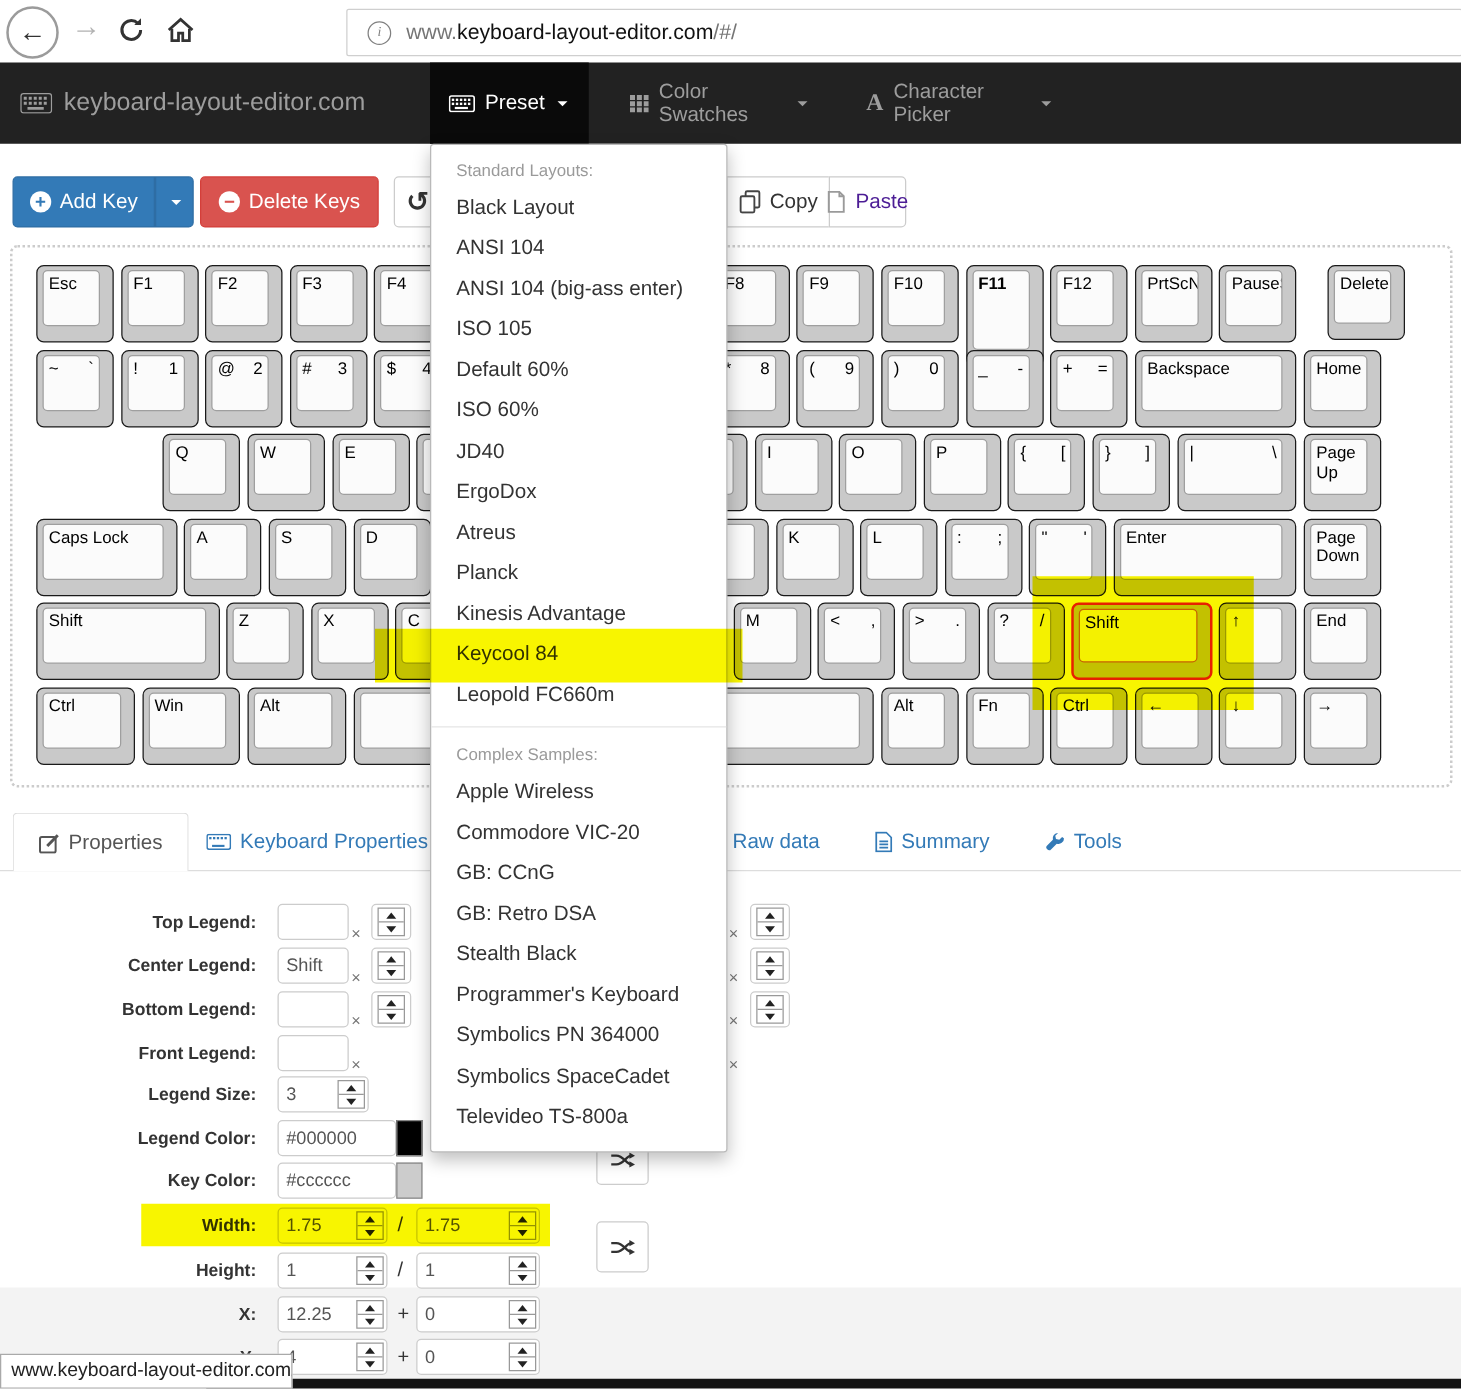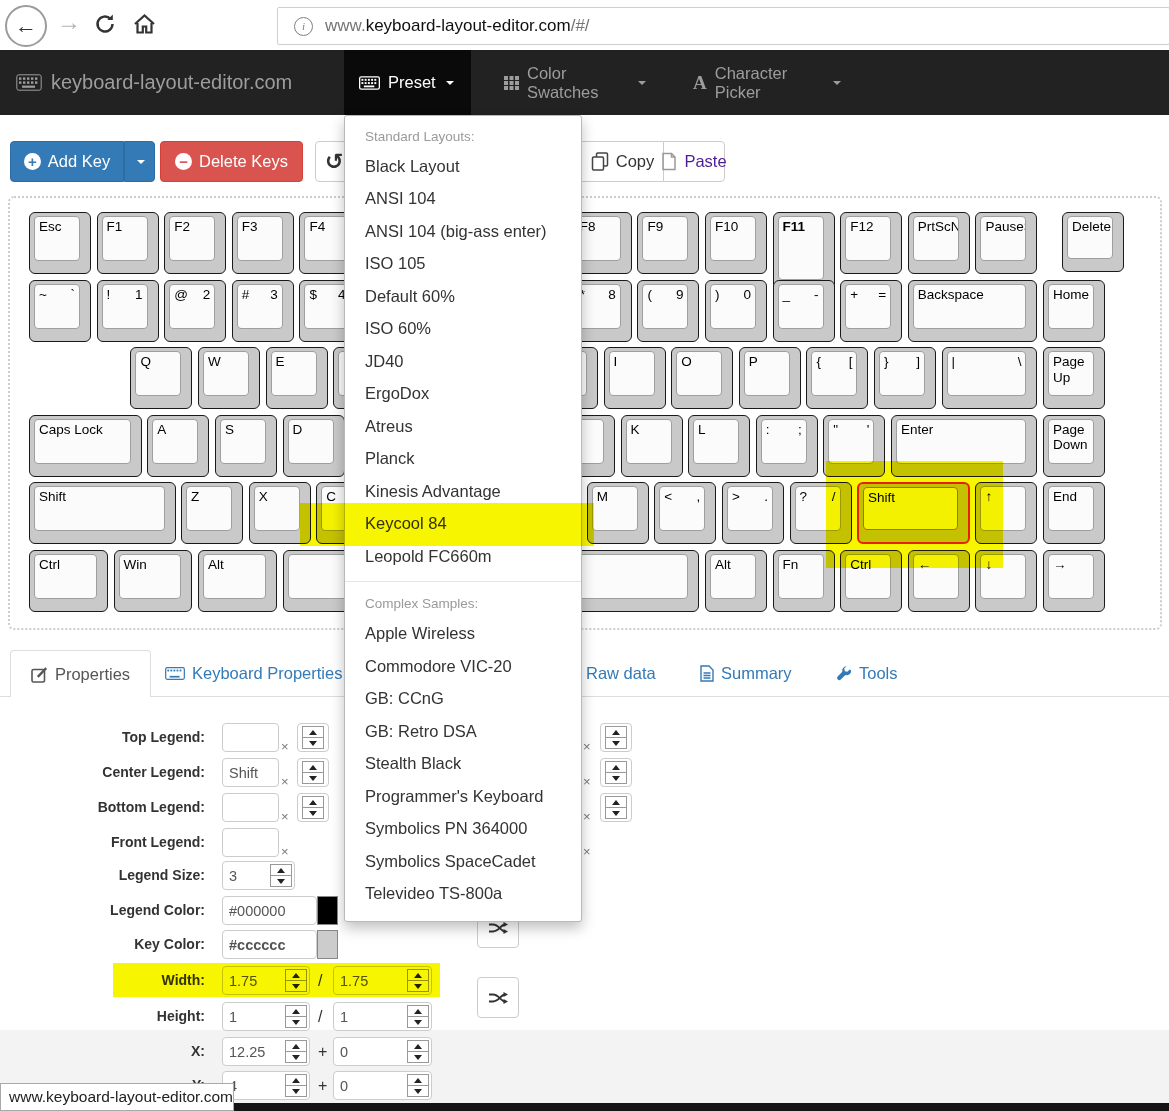--- a/index.html
+++ b/index.html
@@ -688,21 +688,21 @@
         </div>
     </div>
   </div>
   <div class="frow" style="top:896px;">
     <span class="flabel">Legend Color:</span>
     <input class="fin" style="left: 222px; width: 95px;" value="#000000">
     <span class="swatch" style="left:317px;background:#000000;"></span>
   </div>
   <div class="frow" style="top:930px;">
     <span class="flabel">Key Color:</span>
-    <input class="fin" style="left: 222px; width: 95px; font-weight: bold;" value="#cccccc">
+    <input class="fin" style="left: 222px; width: 95px;" value="#cccccc">
     <span class="swatch" style="left:317px;background:#cccccc;"></span>
   </div>
   <div class="frow" style="top:966px;">
     <span class="flabel">Width:</span>
     <div class="numwrap" style="left:222px;width:88px;">
       <input class="fin" value="1.75" style="">
       <div class="inspin">
           <div class="spin-half">
             <i class="tu"></i>
           </div>

